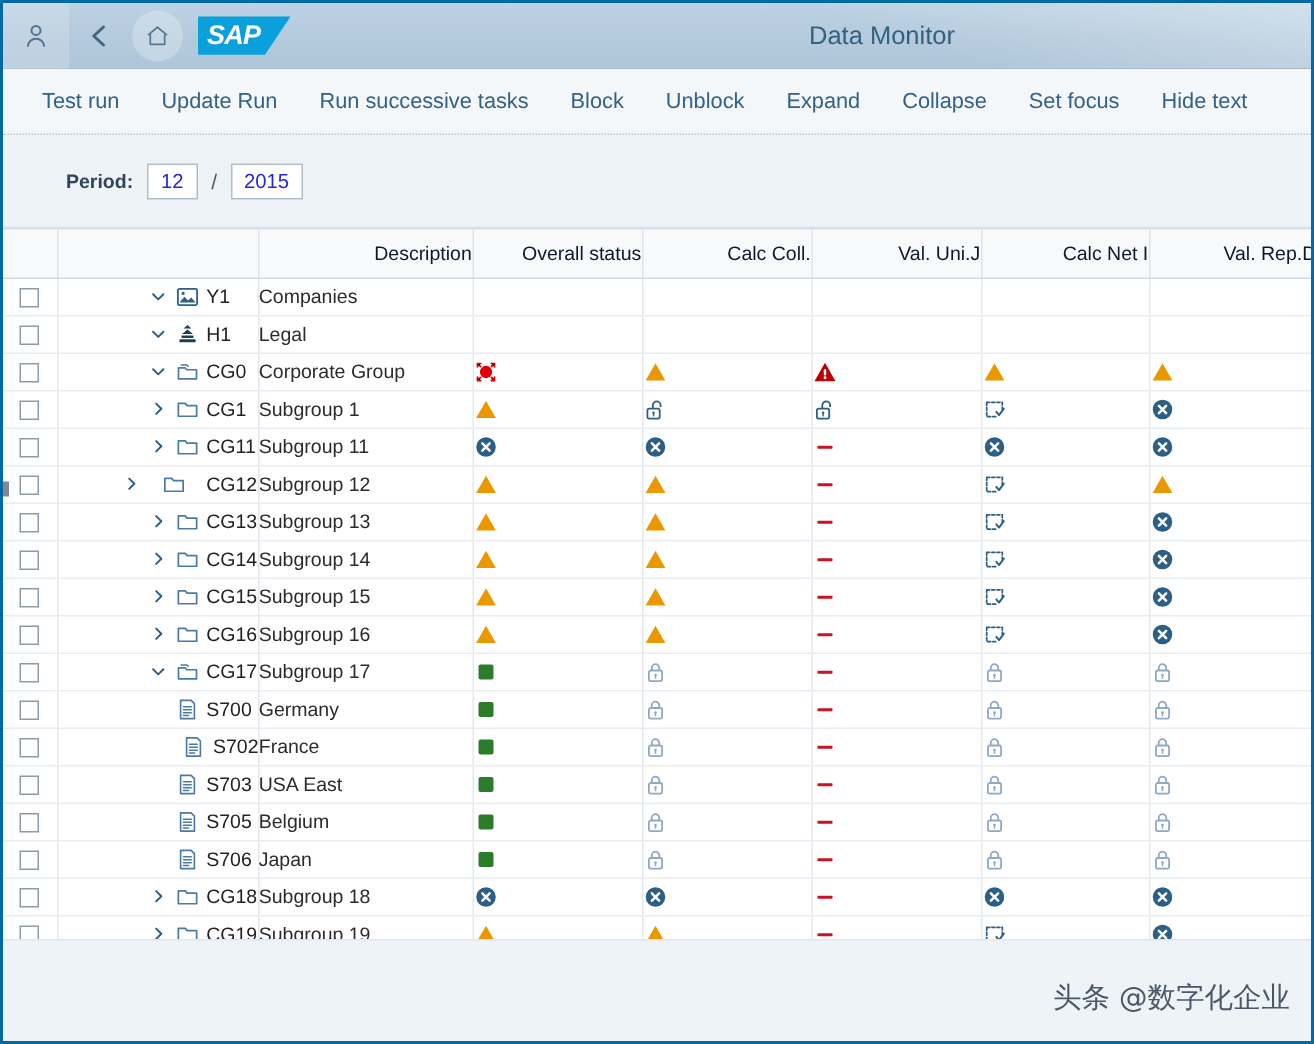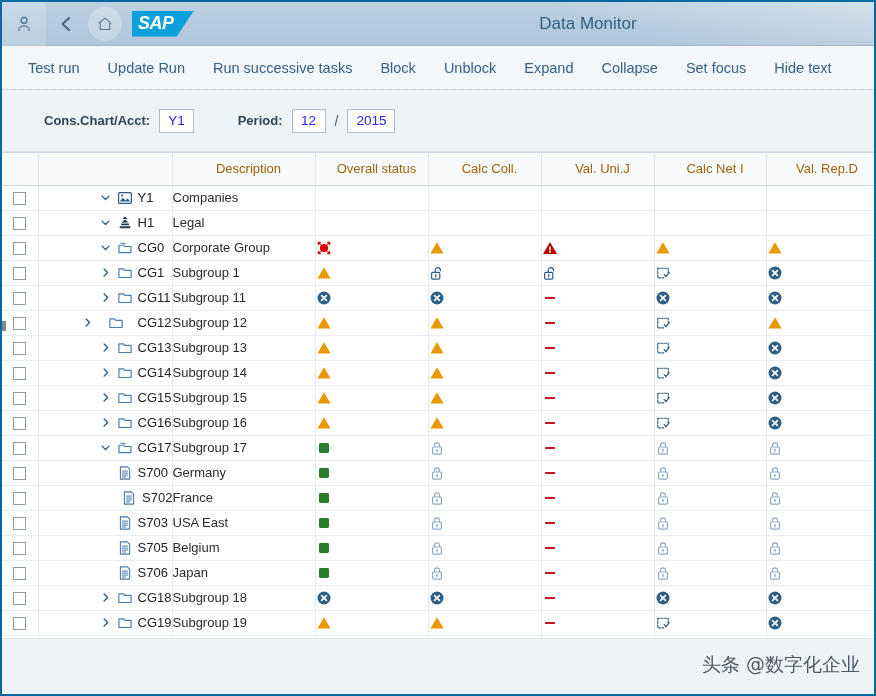--- a/index.html
+++ b/index.html
@@ -150,22 +150,22 @@
   table.grid col.c-st4   { width: 112px; }
   table.grid col.c-st5   { width: 112px; }
 
   table.grid th {
     height: 32px;
     background: #f7f9fb;
     border-right: 1px solid #dde4ea;
     border-bottom: 1px solid #cfd8e0;
     font-size: 13px;
     font-weight: normal;
-    color: #a16207;
-    text-align: center;
+    color: #0f172a;
+    text-align: right;
     padding: 0 0 0 10px;
   }
   table.grid td {
     height: 24px;
     border-right: 1px solid #e3e9ee;
     border-bottom: 1px solid #e8edf1;
     font-size: 13px;
     color: #2b2b2b;
     padding: 0;
     vertical-align: middle;
@@ -207,21 +207,21 @@
     display: flex; align-items: center; justify-content: center;
   }
   .keytext { min-width: 34px; text-align: left; }
 
   
   .ic { display: inline-block; vertical-align: middle; line-height: 0; }
 
   .footer {
     position: absolute;
     left: 0; right: 0; bottom: 0;
-    height: 56px;
+    height: 68px;
     background: #eef3f8;
     border-top: 1px solid #dfe6ec;
   }
   .watermark {
     position: absolute;
     right: 14px; bottom: 16px;
     font-size: 19px;
     color: #2e3e4e;
     opacity: 0.85;
     font-family: "DejaVu Sans", sans-serif;
@@ -278,24 +278,20 @@
       <div class="tb-btn">Run successive tasks</div>
       <div class="tb-btn">Block</div>
       <div class="tb-btn">Unblock</div>
       <div class="tb-btn">Expand</div>
       <div class="tb-btn">Collapse</div>
       <div class="tb-btn">Set focus</div>
       <div class="tb-btn">Hide text</div>
     </div>
 
   <div class="filterbar" id="filterbar">
-      <div class="flt">
-        <div class="flt-label">Cons.Chart/Acct:</div>
-        <div class="flt-input">Y1</div>
-      </div>
       <div class="flt">
         <div class="flt-label">Period:</div>
         <div class="flt-input">12</div>
         <div class="flt-slash">/</div>
         <div class="flt-input" style="min-width: 46px;">2015</div>
       </div>
     </div>
 
   <div class="tablewrap">
     <div class="edge-tick" style="top:168px"></div>

